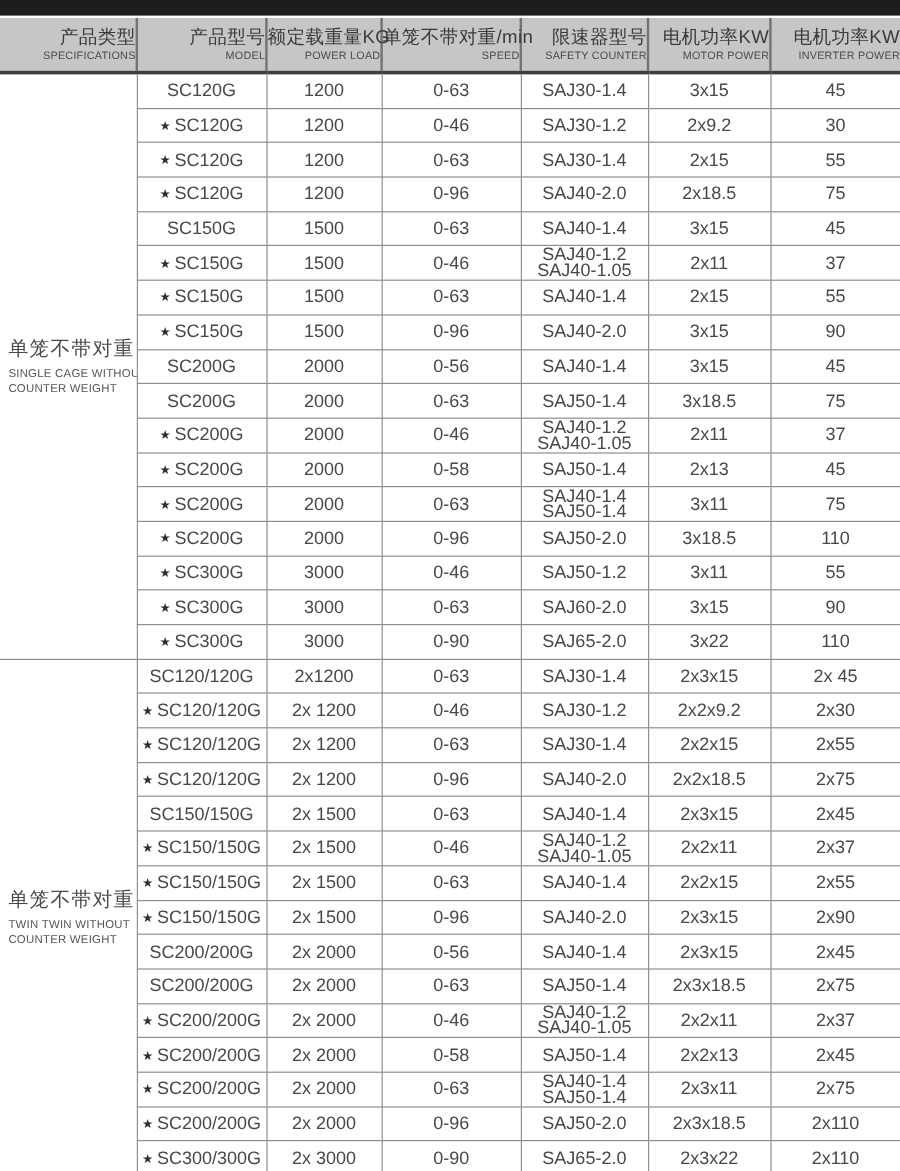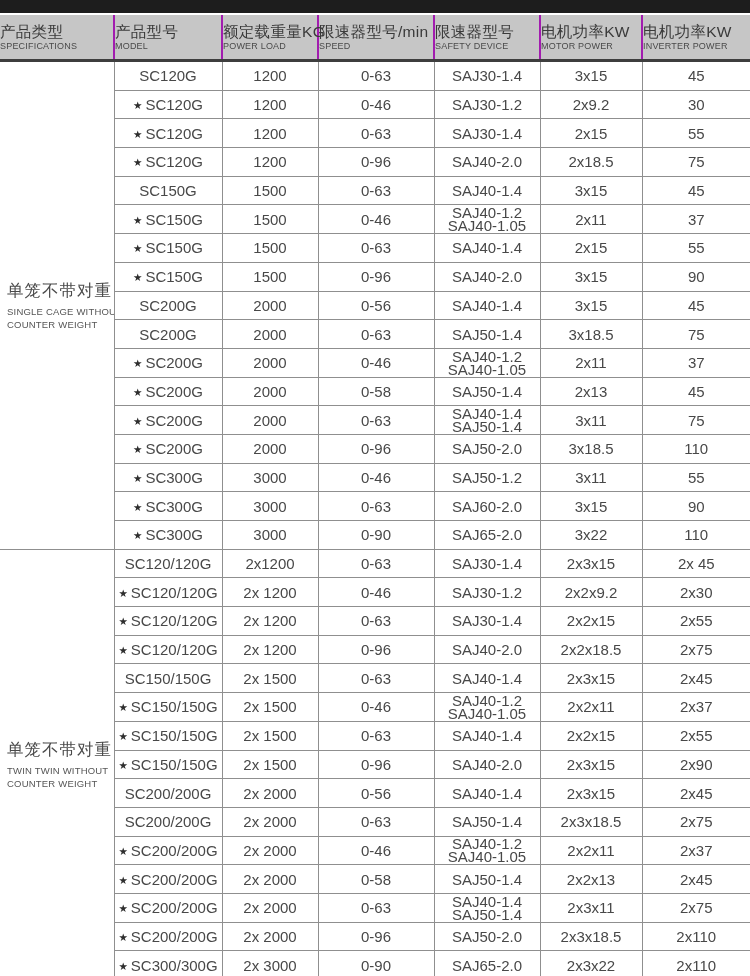--- a/index.html
+++ b/index.html
@@ -23,27 +23,27 @@
     border-collapse: collapse;
     table-layout: fixed;
   }
 
   
   thead th {
     background: #c6c6c6;
     height: 39px;
     padding: 2px 0 3px 0;
     vertical-align: middle;
-    text-align: left;
+    text-align: right;
     font-weight: normal;
     color: #3a3a3a;
     border-bottom: 3px solid #3e3e3e;
     margin-top: 41px;
   }
-  thead th + th { border-left: 2px solid #a21caf; }
+  thead th + th { border-left: 2px solid #737373; }
   thead th .zh {
     font-size: 15.5px;
     line-height: 19px;
     letter-spacing: 0.3px;
     white-space: nowrap;
   }
   thead th .en {
     font-size: 9px;
     line-height: 11px;
     letter-spacing: 0.2px;
@@ -125,26 +125,26 @@
         </th>
         <th>
           <div class="zh">产品型号</div>
           <div class="en">MODEL</div>
         </th>
         <th>
           <div class="zh">额定载重量KG</div>
           <div class="en">POWER LOAD</div>
         </th>
         <th>
-          <div class="zh">限速器型号/min</div>
+          <div class="zh">单笼不带对重/min</div>
           <div class="en">SPEED</div>
         </th>
         <th>
           <div class="zh">限速器型号</div>
-          <div class="en">SAFETY DEVICE</div>
+          <div class="en">SAFETY COUNTER</div>
         </th>
         <th>
           <div class="zh">电机功率KW</div>
           <div class="en">MOTOR POWER</div>
         </th>
         <th>
           <div class="zh">电机功率KW</div>
           <div class="en">INVERTER POWER</div>
         </th>
       </tr>

